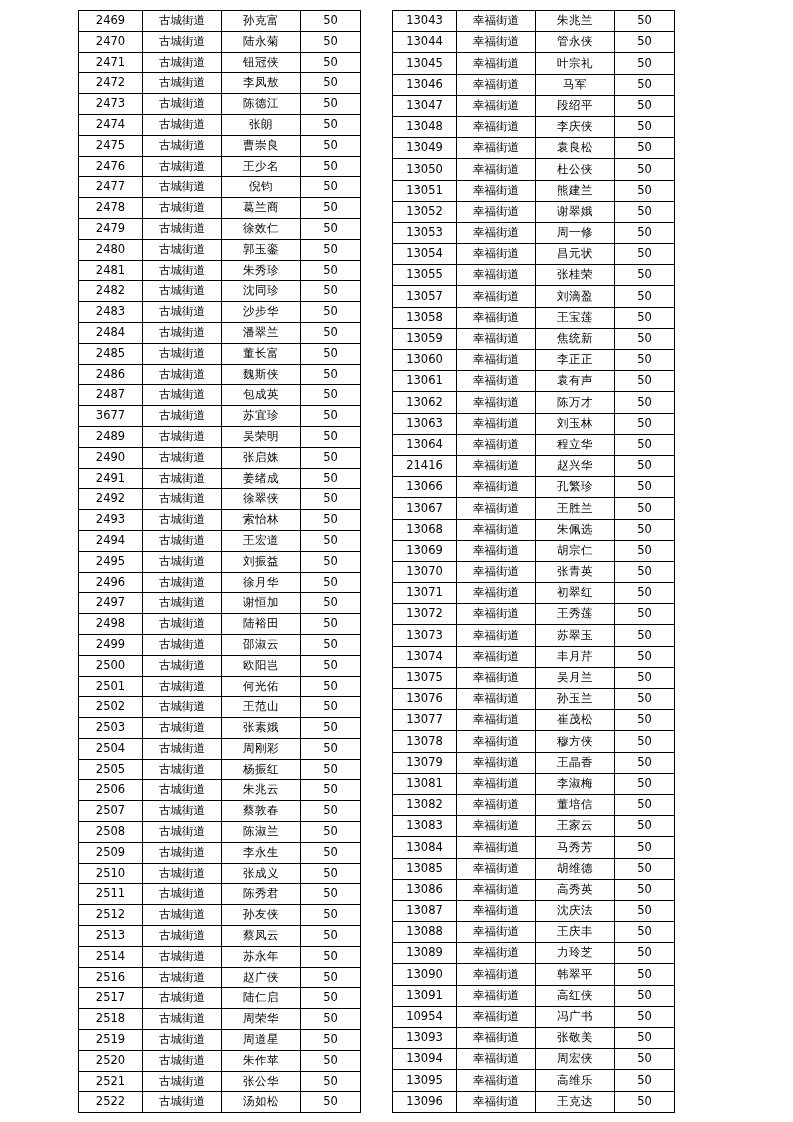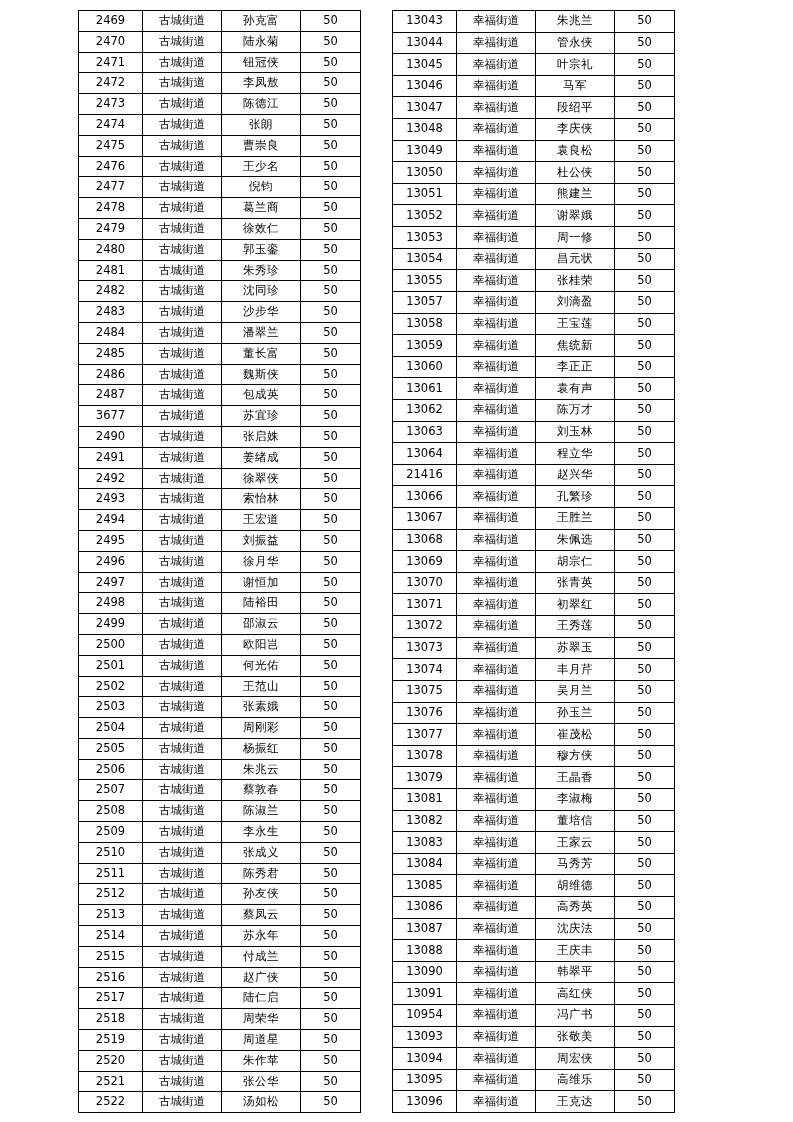--- a/index.html
+++ b/index.html
@@ -166,20 +166,26 @@
             <td class="c-name">包成英</td>
             <td class="c-value">50</td>
           </tr>
           <tr>
             <td class="c-id">3677</td>
             <td class="c-area">古城街道</td>
             <td class="c-name">苏宜珍</td>
             <td class="c-value">50</td>
           </tr>
           <tr>
+            <td class="c-id">2489</td>
+            <td class="c-area">古城街道</td>
+            <td class="c-name">吴荣明</td>
+            <td class="c-value">50</td>
+          </tr>
+          <tr>
             <td class="c-id">2490</td>
             <td class="c-area">古城街道</td>
             <td class="c-name">张启姝</td>
             <td class="c-value">50</td>
           </tr>
           <tr>
             <td class="c-id">2491</td>
             <td class="c-area">古城街道</td>
             <td class="c-name">姜绪成</td>
             <td class="c-value">50</td>
@@ -313,26 +319,20 @@
           <tr>
             <td class="c-id">2513</td>
             <td class="c-area">古城街道</td>
             <td class="c-name">蔡凤云</td>
             <td class="c-value">50</td>
           </tr>
           <tr>
             <td class="c-id">2514</td>
             <td class="c-area">古城街道</td>
             <td class="c-name">苏永年</td>
-            <td class="c-value">50</td>
-          </tr>
-          <tr>
-            <td class="c-id">2515</td>
-            <td class="c-area">古城街道</td>
-            <td class="c-name">付成兰</td>
             <td class="c-value">50</td>
           </tr>
           <tr>
             <td class="c-id">2516</td>
             <td class="c-area">古城街道</td>
             <td class="c-name">赵广侠</td>
             <td class="c-value">50</td>
           </tr>
           <tr>
             <td class="c-id">2517</td>
@@ -629,20 +629,26 @@
           <tr>
             <td class="c-id">13087</td>
             <td class="c-area">幸福街道</td>
             <td class="c-name">沈庆法</td>
             <td class="c-value">50</td>
           </tr>
           <tr>
             <td class="c-id">13088</td>
             <td class="c-area">幸福街道</td>
             <td class="c-name">王庆丰</td>
+            <td class="c-value">50</td>
+          </tr>
+          <tr>
+            <td class="c-id">13089</td>
+            <td class="c-area">幸福街道</td>
+            <td class="c-name">力玲芝</td>
             <td class="c-value">50</td>
           </tr>
           <tr>
             <td class="c-id">13090</td>
             <td class="c-area">幸福街道</td>
             <td class="c-name">韩翠平</td>
             <td class="c-value">50</td>
           </tr>
           <tr>
             <td class="c-id">13091</td>

